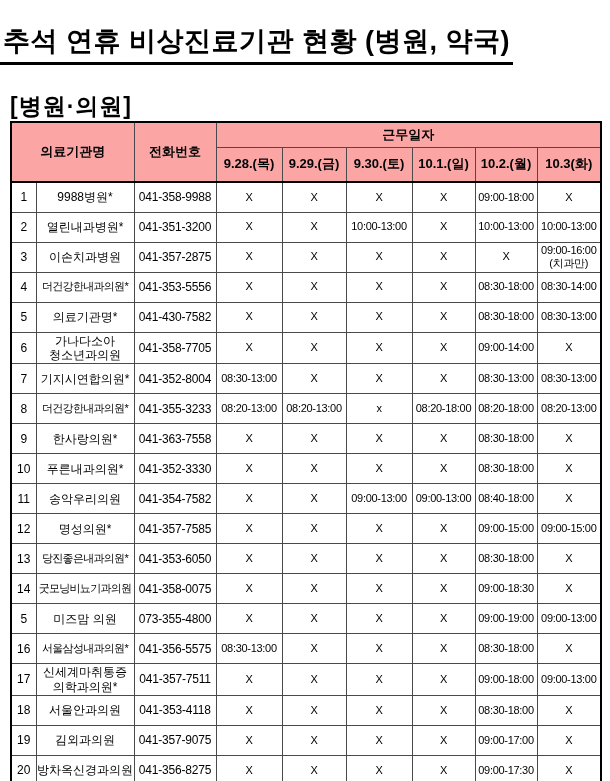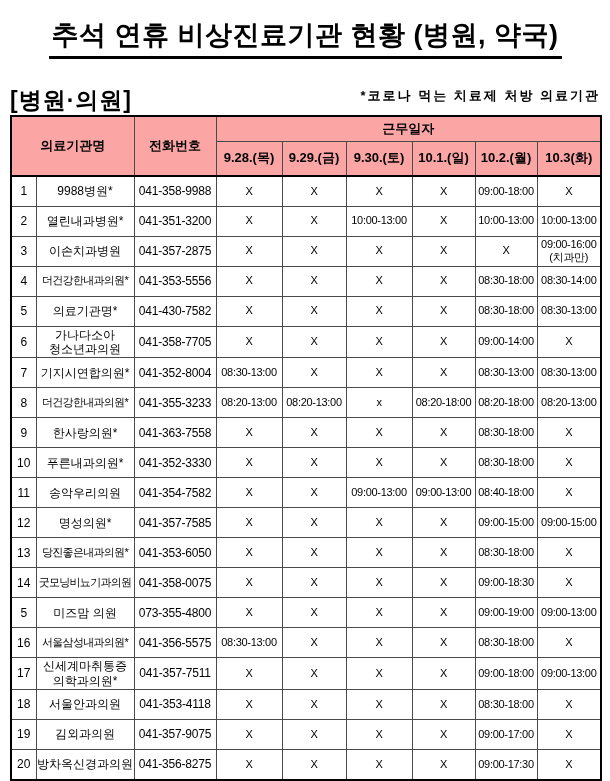--- a/index.html
+++ b/index.html
@@ -3,21 +3,21 @@
 <meta charset="utf-8">
 <style>
   * { box-sizing: border-box; }
   html, body { margin: 0; padding: 0; }
   body {
     width: 610px; height: 781px;
     background: #ffffff;
     font-family: "Liberation Sans", "DejaVu Sans", sans-serif;
     color: #000;
   }
-  .title-wrap { text-align: center; padding-top: 17px; }
+  .title-wrap { padding-top: 23px; }
   .doc-title {
     display: inline-block;
     font-size: 27px;
     font-weight: 800;
     letter-spacing: 0.5px;
     border-bottom: 3px solid #000;
     padding: 0 3px 3px 3px;
     white-space: nowrap;
   }
   .section-row {
@@ -69,21 +69,20 @@
 </style>
 </head>
 <body>
 
 <div class="title-wrap">
   <div class="doc-title">추석 연휴 비상진료기관 현황 (병원, 약국)</div>
 </div>
 
 <div class="section-row">
   <div class="section-label">[병원·의원]</div>
-  <div class="section-note">*코로나 먹는 치료제 처방 의료기관</div>
 </div>
 
 <table class="sched-table">
   <colgroup>
     <col style="width:25px">
       <col style="width:98px">
       <col style="width:82px">
     <col style="width:66px">
       <col style="width:64px">
       <col style="width:66px">

